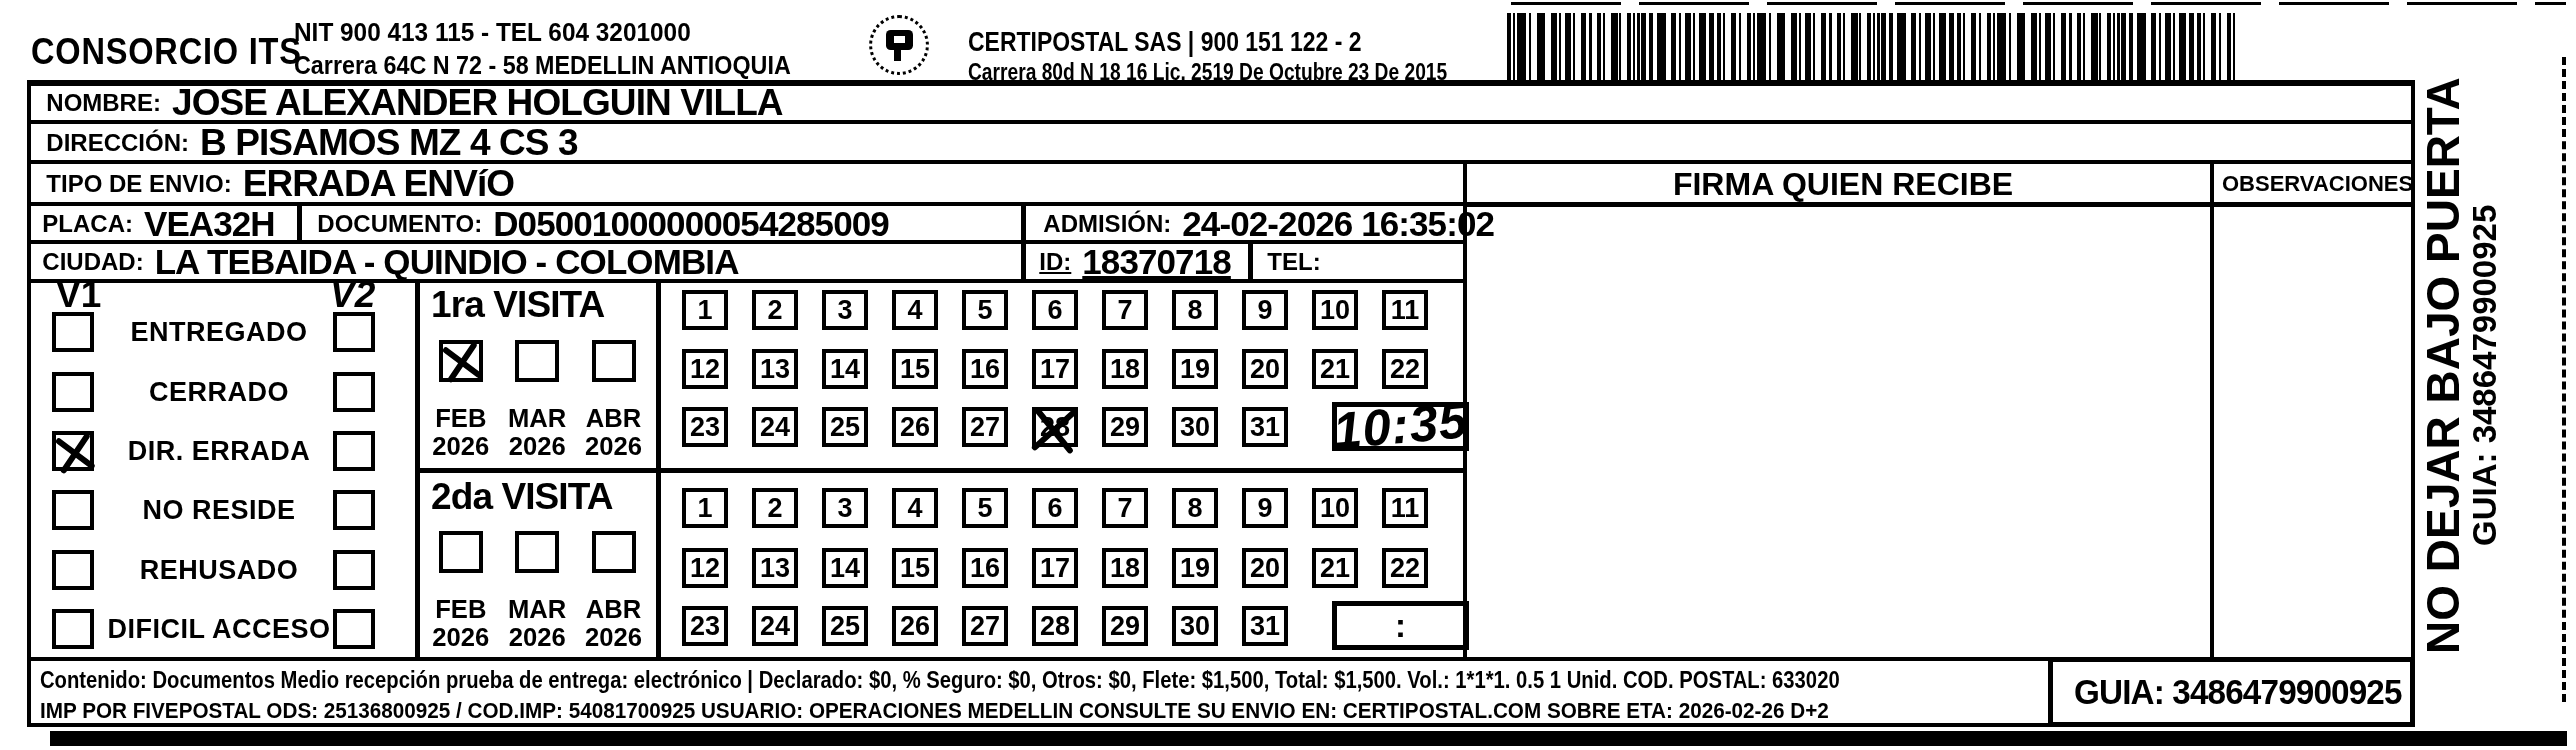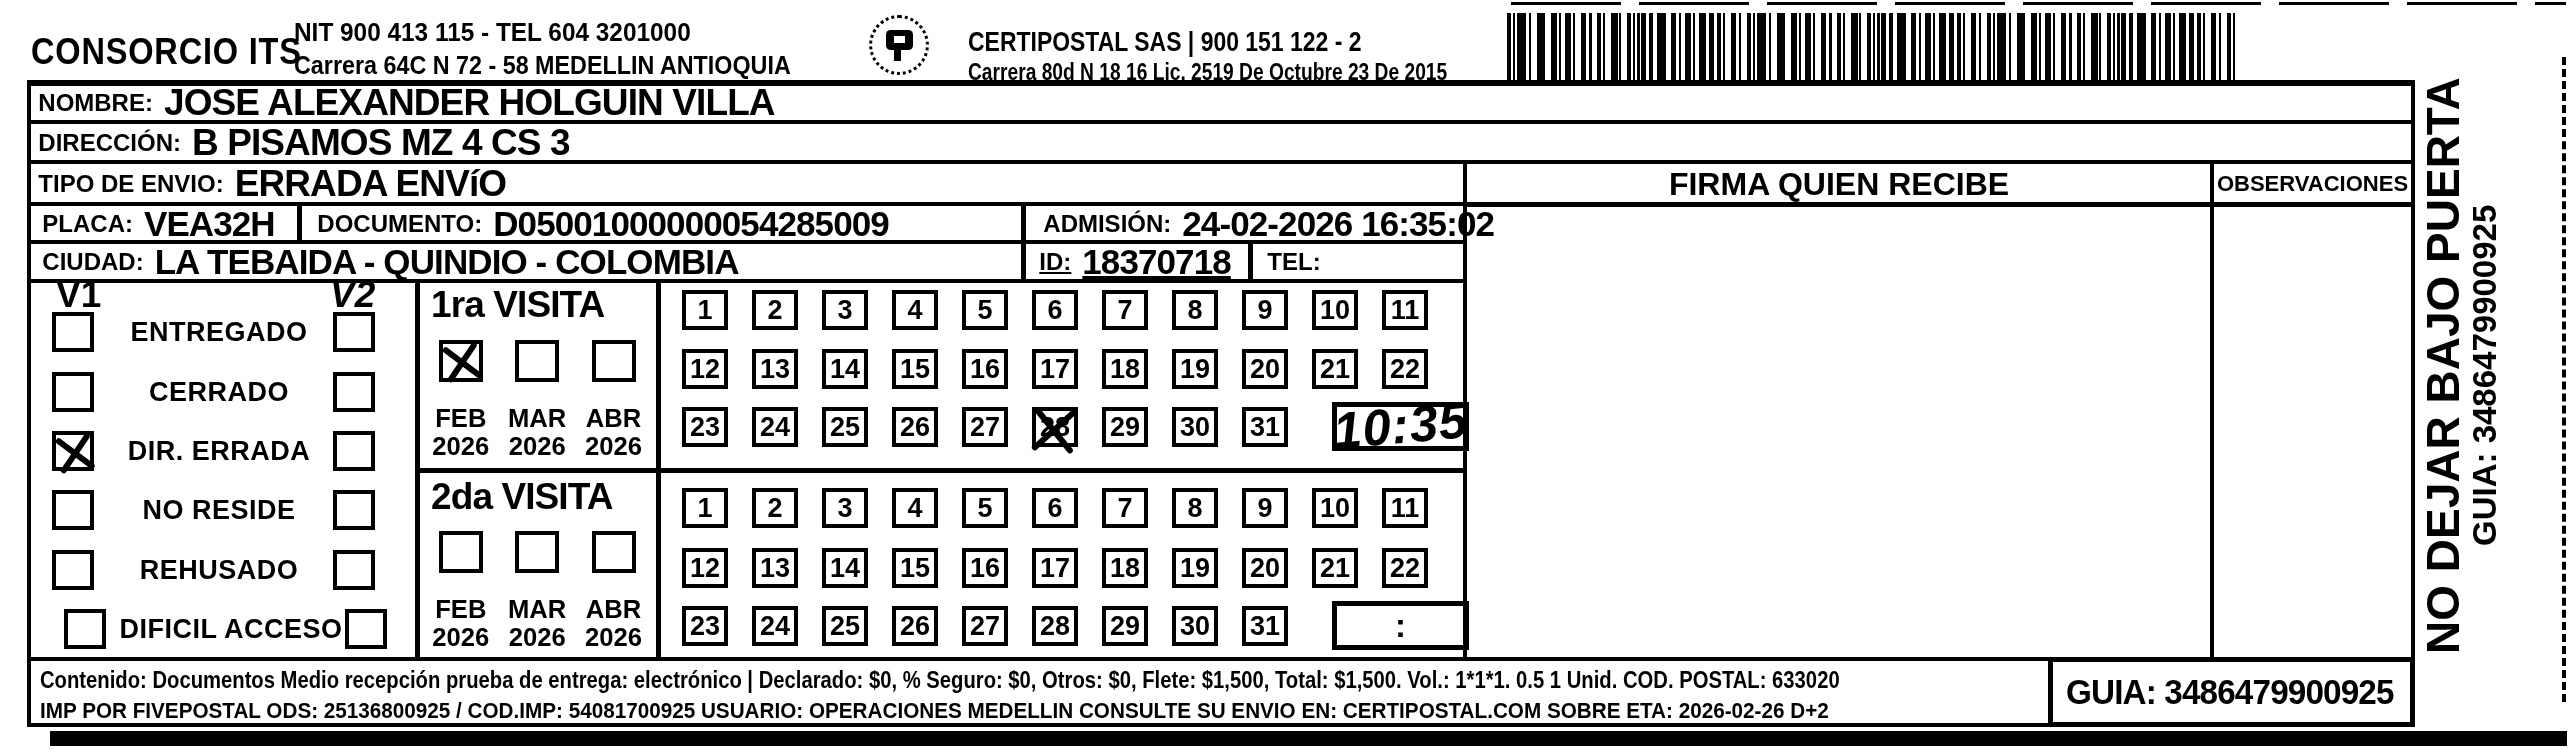--- a/index.html
+++ b/index.html
@@ -1,19 +1,19 @@
 <!DOCTYPE html>
 <html style="font-size:14.6px"><head>
 <meta charset="utf-8">
 <style>
   html,body{margin:0;padding:0;background:#fff;}
   .sheet{position:relative;width:2576px;height:751px;background:#fff;overflow:hidden;
          font-family:"Liberation Sans",sans-serif;font-weight:700;color:#000;}
   .abs{position:absolute;}
-  .box{position:absolute;border:4.6px solid #000;box-sizing:border-box;background:#fff;}
+  .box{position:absolute;border:4.6px solid #000;box-sizing:border-box;background:#fff;padding-left:8px;}
   .vline{position:absolute;background:#000;width:4.6px;}
   .hline{position:absolute;background:#000;height:4.6px;}
   .lbl{font-size:24px;}
   .val{font-size:37px;letter-spacing:-0.9px;white-space:nowrap;}
   .val-sm{font-size:35px;letter-spacing:-0.9px;white-space:nowrap;}
   .rowpad{display:flex;align-items:center;height:100%;padding-left:7.3px;gap:11px;}
   .cond{transform-origin:left center;display:inline-block;white-space:nowrap;}
 
   
   .cb{position:relative;display:inline-block;width:42px;height:40px;border:4.6px solid #000;
@@ -196,21 +196,21 @@
         <div class="status-row" style="top: 207px;">
           <span class="cb cb1"></span>
           <span class="status-label">NO RESIDE</span>
           <span class="cb cb2"></span>
         </div>
         <div class="status-row" style="top: 267px;">
           <span class="cb cb1"></span>
           <span class="status-label">REHUSADO</span>
           <span class="cb cb2"></span>
         </div>
-        <div class="status-row" style="top: 326px; margin-left: 12px;">
+        <div class="status-row" style="top: 326px;">
           <span class="cb cb1"></span>
           <span class="status-label">DIFICIL ACCESO</span>
           <span class="cb cb2"></span>
         </div>
       </div>
   </div>
 
   <div class="visit-title" style="left:431px;top:284px;">1ra VISITA</div>
   <div class="months" id="months-v0" style="left:418px;top:340px;">
       <div class="month-col">

